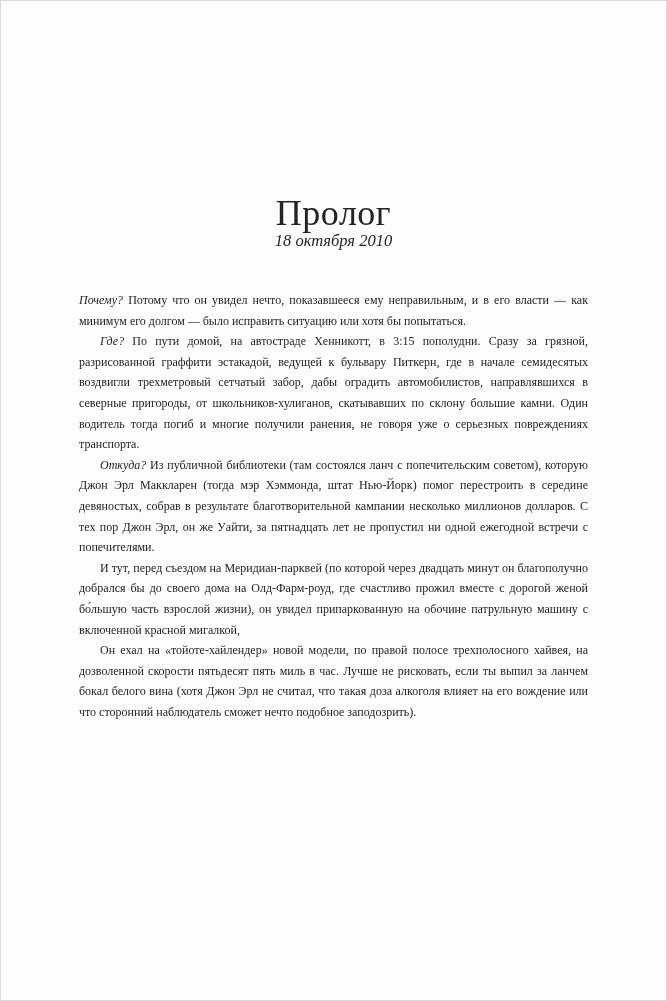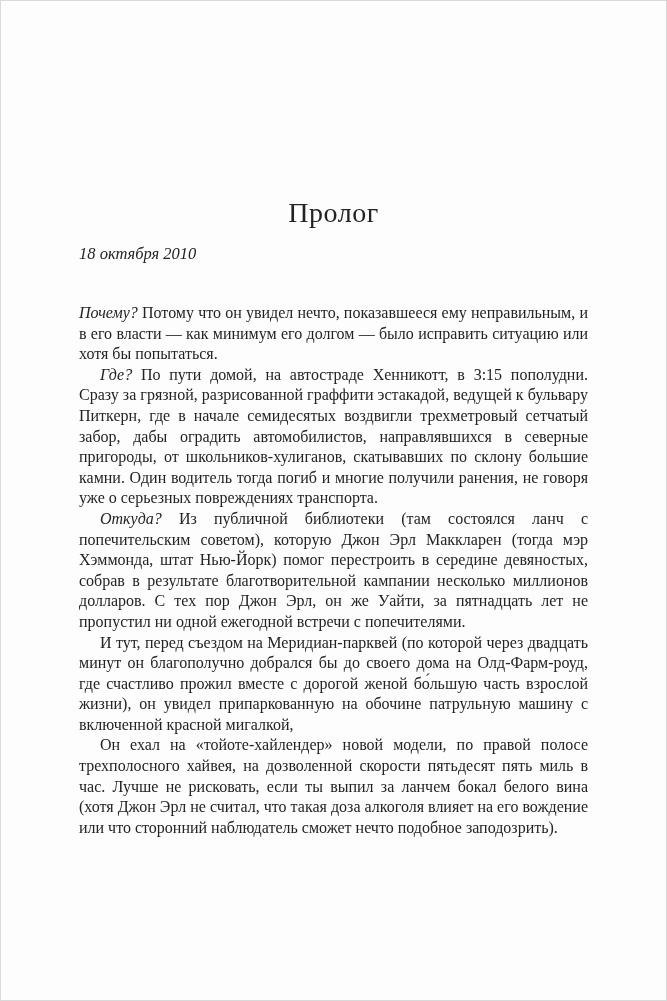--- a/index.html
+++ b/index.html
@@ -18,36 +18,35 @@
     font-family: "Liberation Serif", "DejaVu Serif", serif;
     color: #232323;
   }
   .content {
     width: 509px;
     margin: 0 auto;
     padding-top: 194px;
   }
   .chapter-title {
     margin: 0;
-    font-size: 28px;
+    font-size: 36px;
     font-weight: 400;
     text-align: center;
     line-height: 36px;
     letter-spacing: 0.5px;
   }
   .chapter-date {
-    margin-top: 13px;
     font-size: 16.5px;
     font-style: italic;
-    text-align: left;
+    text-align: center;
     line-height: 20px;
   }
   .body-text {
     margin-top: 39px;
-    font-size: 16px;
+    font-size: 12px;
     line-height: 20.6px;
     text-align: justify;
     hyphens: auto;
     -webkit-hyphens: auto;
   }
   .body-text p {
     margin: 0;
     padding: 0;
     text-indent: 21px;
   }

